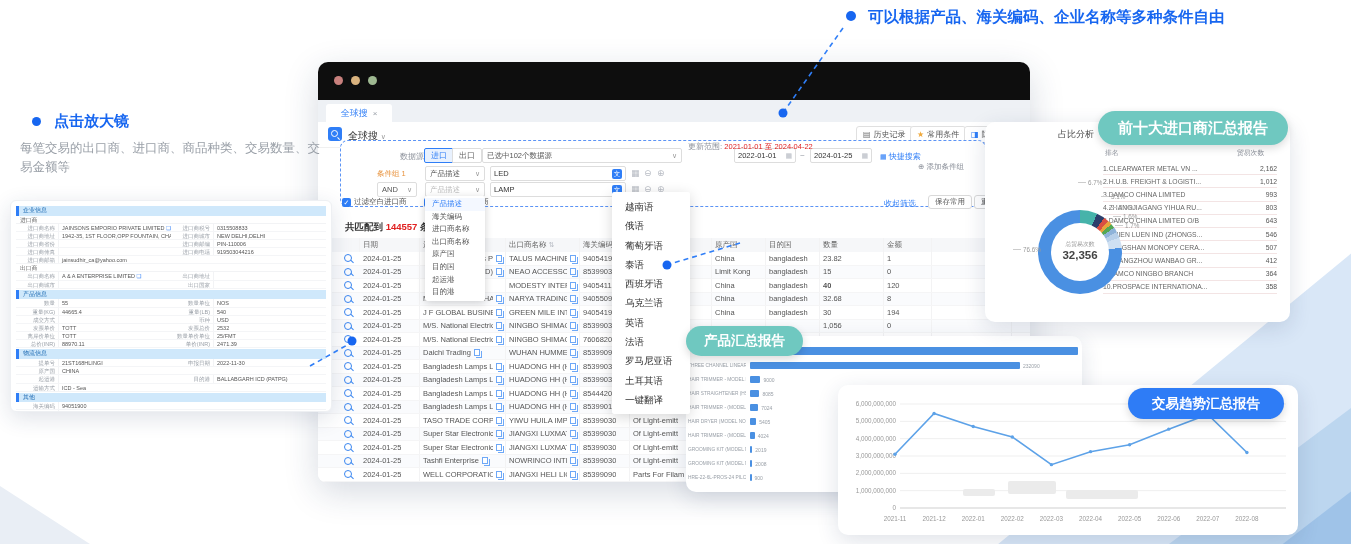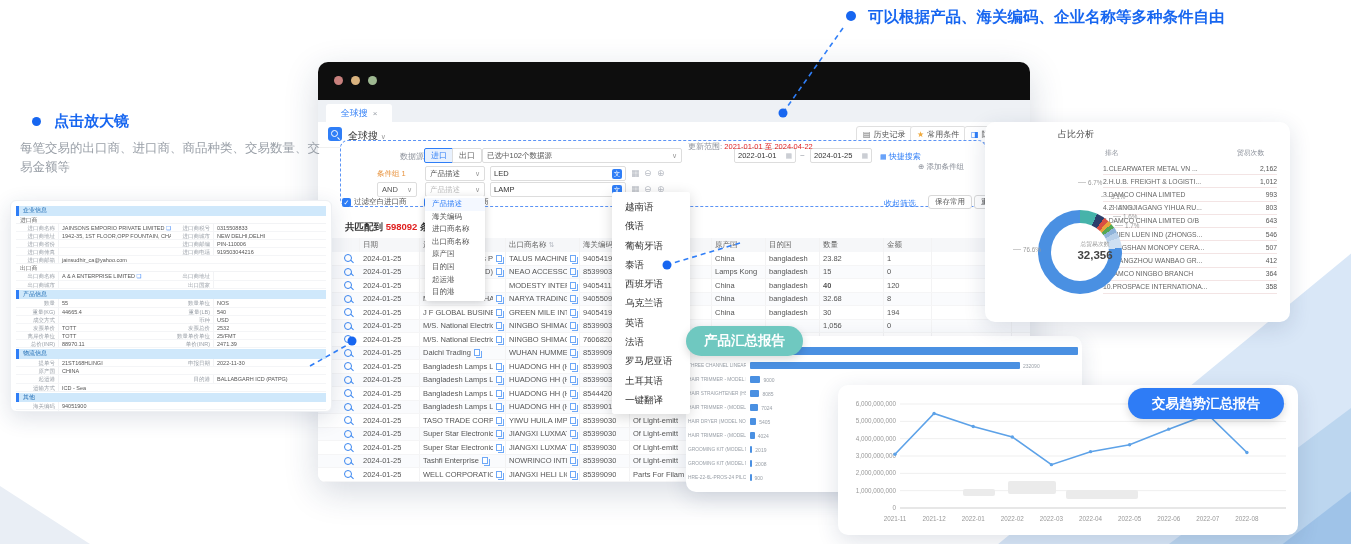--- a/index.html
+++ b/index.html
@@ -397,21 +397,21 @@
           <div class="mi">进口商名称</div>
           <div class="mi">出口商名称</div>
           <div class="mi">原产国</div>
           <div class="mi">目的国</div>
           <div class="mi">起运港</div>
           <div class="mi">目的港</div>
         </div>
 
       <div class="result">
         <span>共匹配到</span>
-        <span class="red">598092</span>
+        <span class="red">144557</span>
         <span>条记录</span>
       </div>
 
       <div class="tblhead" id="tbl-head">
           <div class="cell" style="left:18px;width:24px;"></div>
           <div class="cell" style="left:42px;width:60px;">日期</div>
           <div class="cell" style="left:102px;width:86px;">进口商名称<span class="sort">⇅</span></div>
           <div class="cell" style="left:188px;width:74px;">出口商名称<span class="sort">⇅</span></div>
           <div class="cell" style="left:262px;width:50px;">海关编码</div>
           <div class="cell" style="left:312px;width:82px;">产品描述</div>
@@ -472,21 +472,21 @@
               <span style="overflow:hidden;text-overflow:clip;">NEAO ACCESSORIES LTD HK</span>
               <span class="cpy"></span>
             </div>
             <div class="cell" style="left:262px;width:50px;">
               <span style="overflow:hidden;text-overflow:clip;">85399030</span>
             </div>
             <div class="cell" style="left:312px;width:82px;">
               <span style="overflow:hidden;text-overflow:clip;">ng diode</span>
             </div>
             <div class="cell" style="left:394px;width:54px;">
-              <span style="overflow:hidden;text-overflow:clip;">Lamps Kong</span>
+              <span style="overflow:hidden;text-overflow:clip;">Limit Kong</span>
             </div>
             <div class="cell" style="left:448px;width:54px;">
               <span style="overflow:hidden;text-overflow:clip;">bangladesh</span>
             </div>
             <div class="cell" style="left:502px;width:64px;">
               <span style="overflow:hidden;text-overflow:clip;">15</span>
             </div>
             <div class="cell" style="left:566px;width:48px;">
               <span style="overflow:hidden;text-overflow:clip;">0</span>
             </div>
@@ -1048,20 +1048,23 @@
       <div class="li">泰语</div>
       <div class="li">西班牙语</div>
       <div class="li">乌克兰语</div>
       <div class="li">英语</div>
       <div class="li">法语</div>
       <div class="li">罗马尼亚语</div>
       <div class="li">土耳其语</div>
       <div class="li">一键翻译</div>
     </div>
 
+  <div class="abs pill teal" style="left:1098px;top:111px;height:34px;padding:0 20px;border-radius:17px;font-size:15px;">
+      <span>前十大进口商汇总报告</span>
+    </div>
   <div class="abs pill teal" style="left:686px;top:326px;height:30px;padding:0 18px;border-radius:15px;font-size:13.5px;">
       <span>产品汇总报告</span>
     </div>
   <div class="abs pill blue" style="left:1128px;top:388px;height:31px;padding:0 24px;border-radius:16px;font-size:13.5px;">
       <span>交易趋势汇总报告</span>
     </div>
 
   <div class="abs panel" style="left:985px;top:122px;width:305px;height:200px;z-index:26;">
     <span class="dp-title">占比分析</span>
     <span class="dp-hdr" style="left:120px;">排名</span>
@@ -1102,21 +1105,21 @@
         <div class="dp-row" style="top:145.6px;">
           <span>9.DAMCO NINGBO BRANCH</span>
           <span style="color:#555;">364</span>
         </div>
         <div class="dp-row" style="top:158.8px;">
           <span>10.PROSPACE INTERNATIONA...</span>
           <span style="color:#555;">358</span>
         </div>
       </div>
     <div class="donut" id="donut" style="left: 53px; top: 88px; width: 84px; height: 84px; background: conic-gradient(rgb(70, 179, 170) 0deg, rgb(70, 179, 170) 24.12deg, rgb(44, 62, 107) 24.12deg, rgb(44, 62, 107) 35.28deg, rgb(217, 79, 67) 35.28deg, rgb(217, 79, 67) 42.48deg, rgb(232, 163, 61) 42.48deg, rgb(232, 163, 61) 48.24deg, rgb(84, 168, 84) 48.24deg, rgb(84, 168, 84) 54.36deg, rgb(143, 179, 217) 54.36deg, rgb(143, 179, 217) 61.56deg, rgb(183, 207, 233) 61.56deg, rgb(183, 207, 233) 69.84deg, rgb(207, 224, 242) 69.84deg, rgb(207, 224, 242) 84.24deg, rgb(74, 144, 226) 84.24deg, rgb(74, 144, 226) 360deg);"></div>
-    <div class="dcenter" style="left:78px;top:118px;width:64px;">
+    <div class="dcenter" style="left:63px;top:118px;width:64px;">
       <div class="cl">总贸易次数</div>
       <div class="cv">32,356</div>
     </div>
     <div id="donut-labels">
         <span class="pctlbl" style="left:93px;top:57px;">6.7%</span>
         <span class="pctlbl" style="left:116px;top:71px;">3.1%</span>
         <span class="pctlbl" style="left:124px;top:82px;">2.0%</span>
         <span class="pctlbl" style="left:128px;top:91px;">1.6%</span>
         <span class="pctlbl" style="left:130px;top:100px;">1.7%</span>
         <span class="pctlbl" style="left:28px;top:124px;">76.6%</span>

